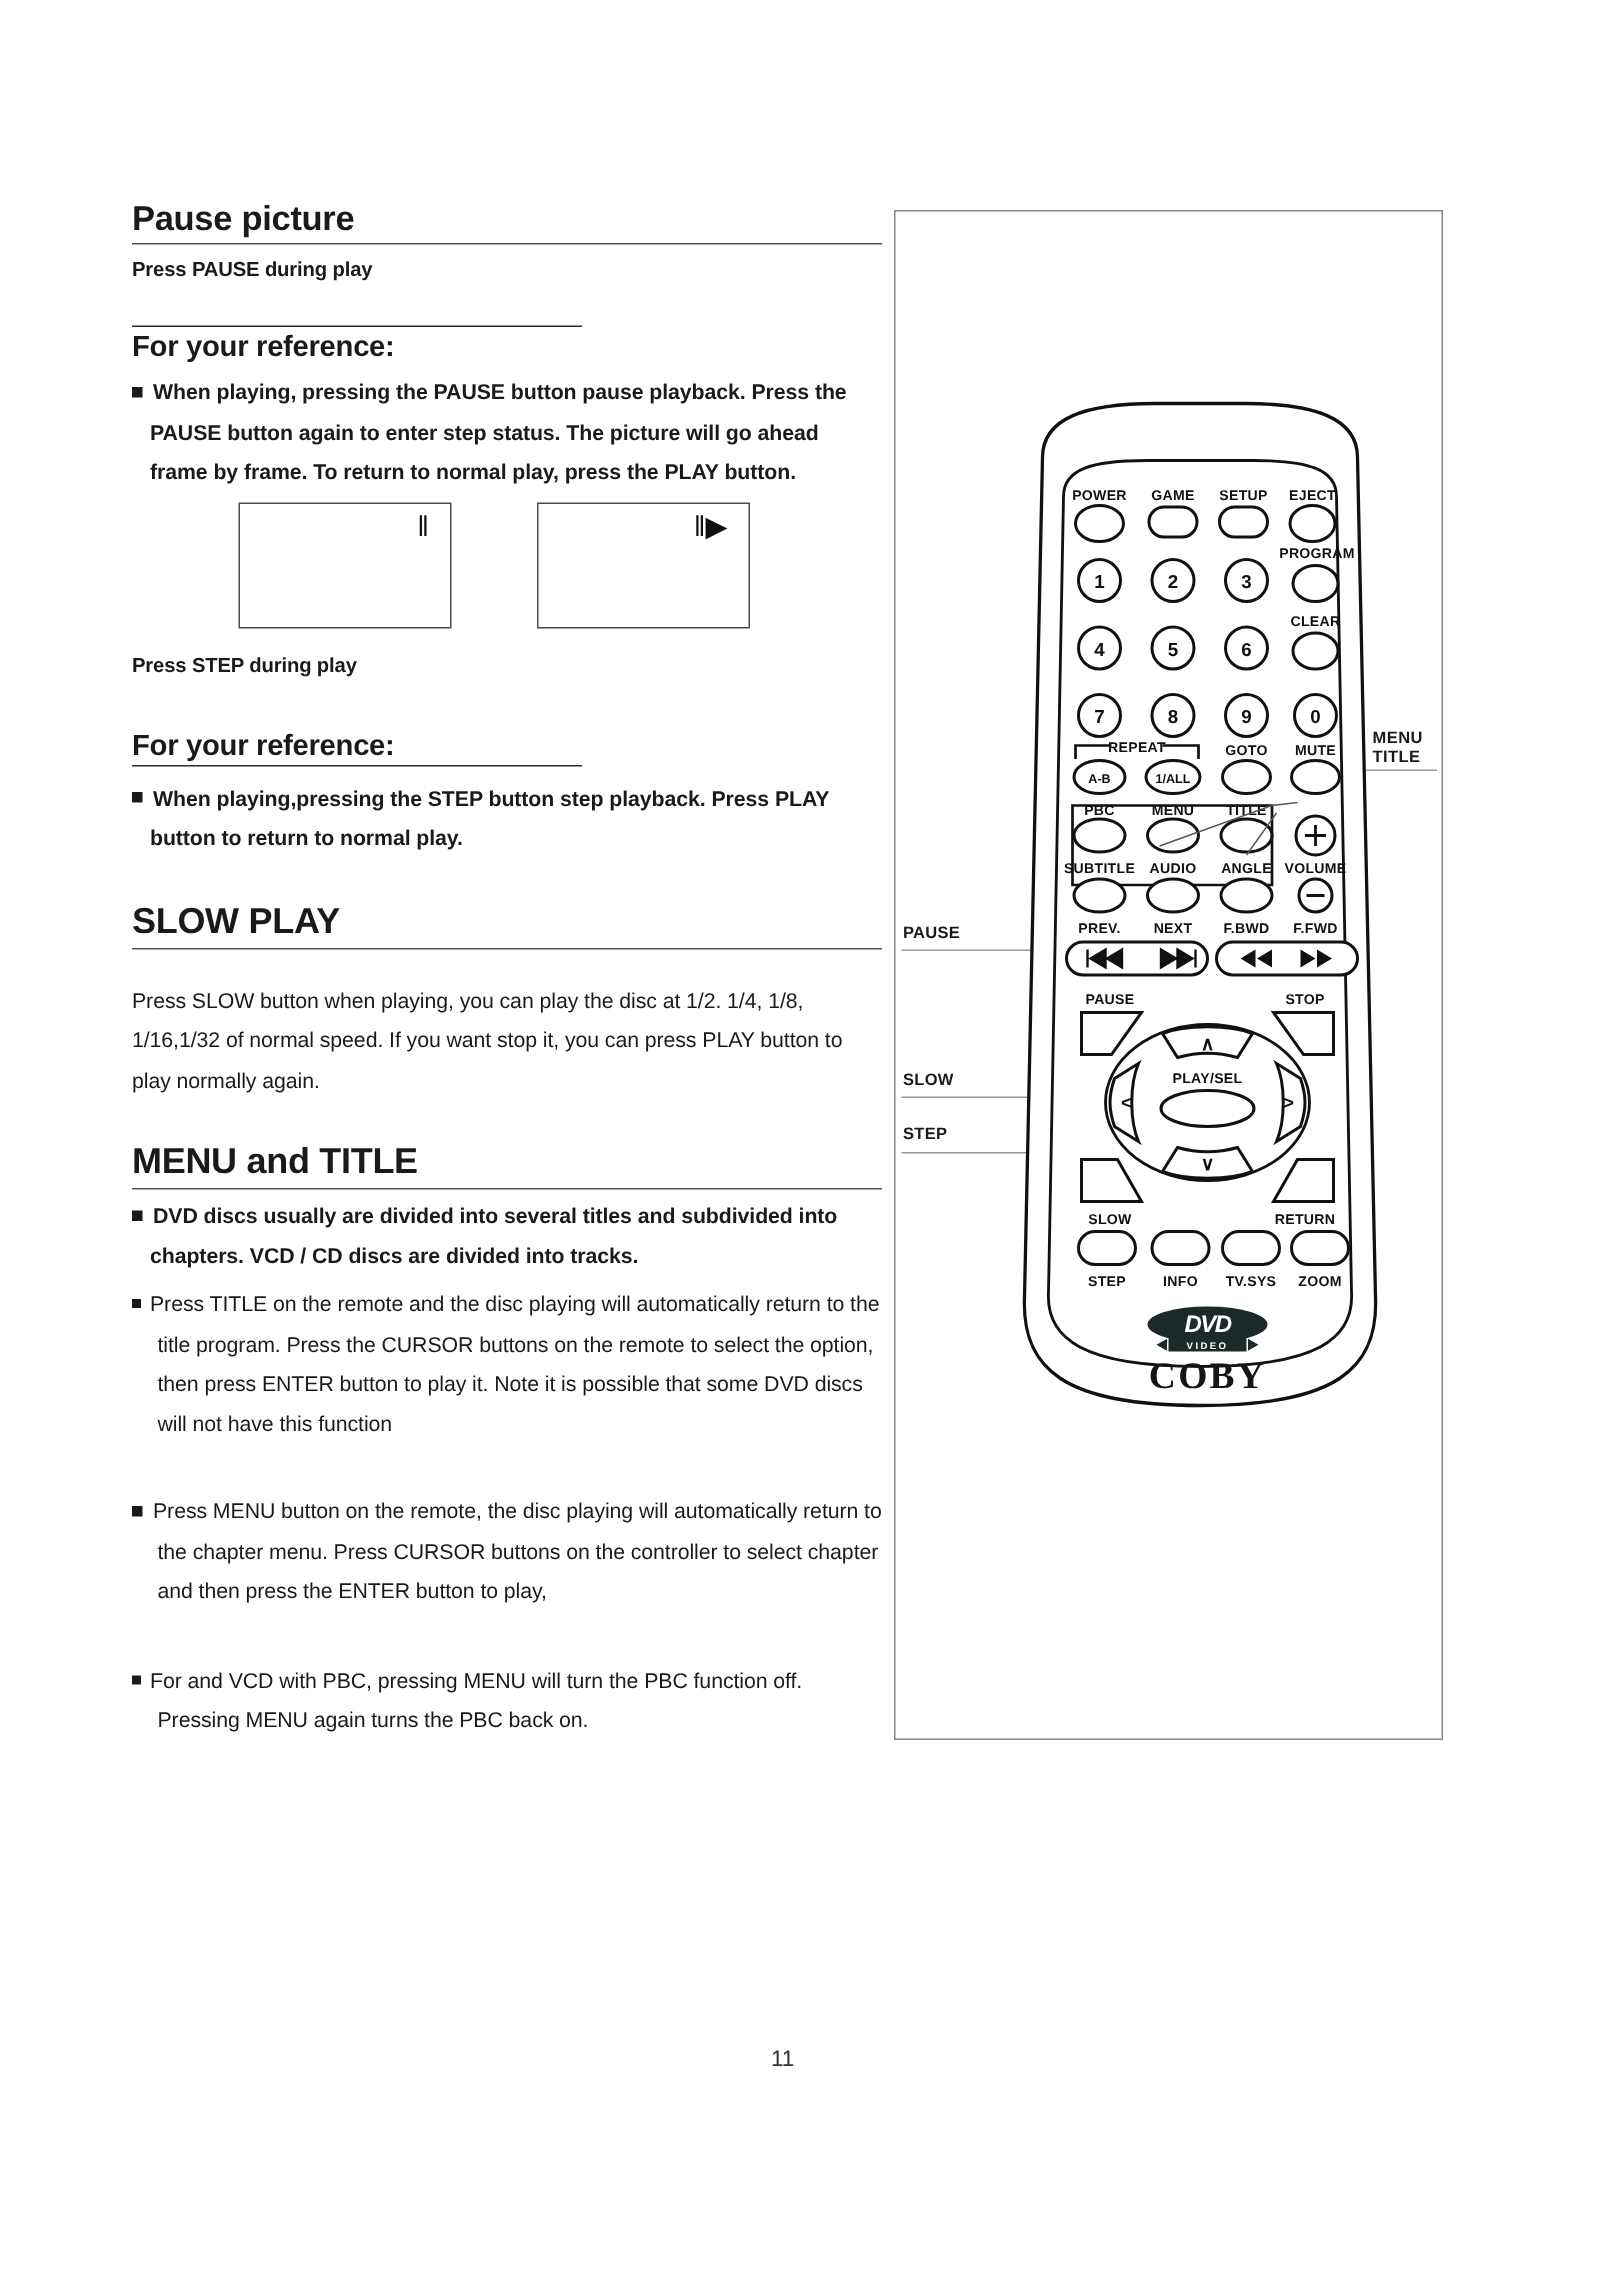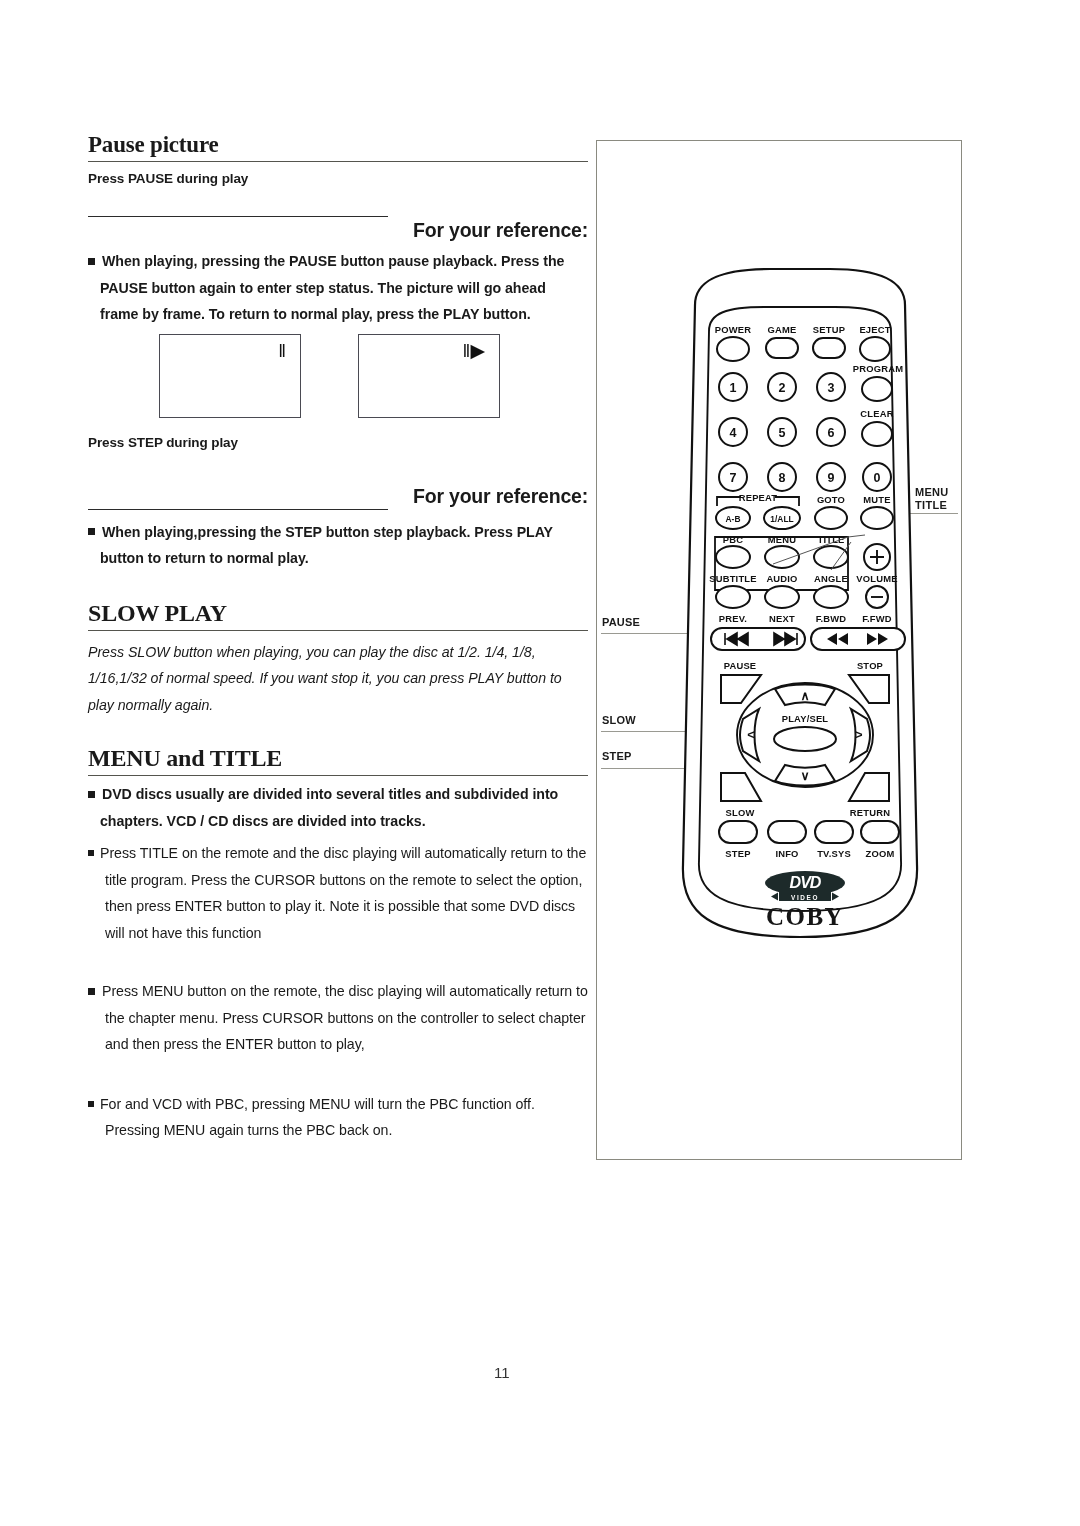--- a/index.html
+++ b/index.html
@@ -4,26 +4,26 @@
 <style>
   html,body{margin:0;padding:0;background:#fff;}
   body{width:1080px;height:1526px;position:relative;
        font-family:"Liberation Sans","DejaVu Sans",sans-serif;color:#1a1a1a;
        -webkit-font-smoothing:antialiased;}
 
   
   #text-col{position:absolute;left:88px;top:132px;width:500px;}
 
   .sec-h1{font-size:23px;font-weight:bold;letter-spacing:-.2px;
-          padding-bottom:3px;border-bottom:1.6px solid #55554e;margin:0;font-family:Liberation Serif, serif;}
+          padding-bottom:3px;border-bottom:1.6px solid #55554e;margin:0;}
   .sec-h1.wide{width:500px;}
   .sec-caption{font-size:13.5px;font-weight:bold;margin:9px 0 0 0;letter-spacing:-.1px;}
 
   .ref-over{margin-top:30px;width:300px;border-top:1.6px solid #2b2b2b;}
-  .ref-h{font-size:19.5px;font-weight:bold;margin:0;padding-top:2px;letter-spacing:-.2px;text-align:right;}
+  .ref-h{font-size:19.5px;font-weight:bold;margin:0;padding-top:2px;letter-spacing:-.2px;}
   .ref-under{width:300px;border-bottom:1.6px solid #2b2b2b;margin-top:1px;}
 
   .body-p{font-size:14.2px;line-height:26.5px;margin:6px 0 0 0;letter-spacing:-.05px;}
   .bullet{display:inline-block;width:7px;height:7px;background:#1a1a1a;
           vertical-align:middle;position:relative;top:-1px;margin-right:7px;}
   .bullet.sm{width:6px;height:6px;margin-right:6px;}
   .hang{padding-left:12px;text-indent:-12px;font-weight:bold;}
   .hang2{padding-left:17px;text-indent:-17px;}
 
   
@@ -38,21 +38,21 @@
          border:1.3px solid #8a8a80;box-sizing:border-box;background:#fff;}
 
   
   .callout{position:absolute;font-size:11px;font-weight:bold;color:#1a1a1a;letter-spacing:.2px;}
   .leader{position:absolute;height:0;border-top:1px solid #9a9a92;}
 
   .menu-title-label{position:absolute;right:2px;font-size:11px;font-weight:bold;
                     text-align:left;line-height:13px;letter-spacing:.3px;}
 
   
-  #pageno{position:absolute;left:494px;top:1364px;font-size:15px;color:#333;}
+  #pageno{position:absolute;left:514px;top:1364px;font-size:15px;color:#333;}
 </style>
 </head>
 <body>
 
 <div id="text-col">
 
   <h2 class="sec-h1 wide">Pause picture</h2>
   <p class="sec-caption">Press PAUSE during play</p>
 
   <div class="ref-over"></div>
@@ -70,21 +70,21 @@
   </div>
 
   <p class="sec-caption">Press STEP during play</p>
 
   <p class="ref-h" style="margin-top:33px;">For your reference:</p>
   <div class="ref-under"></div>
 
   <p class="body-p hang" style="margin-top:9px;"><span class="bullet"></span><span>When playing,pressing the STEP button step playback. Press PLAY button to return to normal play.</span></p>
 
   <h2 class="sec-h1 wide" style="margin-top:28px;font-size:24px;">SLOW PLAY</h2>
-  <p class="body-p" style="margin-top:8px;font-style:italic;">Press SLOW button when playing, you can play the disc at 1/2. 1/4, 1/8, 1/16,1/32 of normal speed. If you want stop it, you can press PLAY button to play normally again.</p>
+  <p class="body-p" style="margin-top:22px;">Press SLOW button when playing, you can play the disc at 1/2. 1/4, 1/8, 1/16,1/32 of normal speed. If you want stop it, you can press PLAY button to play normally again.</p>
 
   <h2 class="sec-h1 wide" style="margin-top:27px;font-size:24px;">MENU and TITLE</h2>
 
   <p class="body-p hang" style="margin-top:5px;"><span class="bullet"></span><span>DVD discs usually are divided into several titles and subdivided into chapters. VCD / CD discs are divided into tracks.</span></p>
 
   <p class="body-p hang2" style=""><span class="bullet sm"></span><span>Press TITLE on the remote and the disc playing will automatically return to the title program. Press the CURSOR buttons on the remote to select the option, then press ENTER button to play it. Note it is possible that some DVD discs will not have this function</span></p>
 
   <p class="body-p hang2" style="margin-top:32px;"><span class="bullet"></span><span>Press MENU button on the remote, the disc playing will automatically return to the chapter menu. Press CURSOR buttons on the controller to select chapter and then press the ENTER button to play,</span></p>
 
   <p class="body-p hang2" style="margin-top:33px;"><span class="bullet sm"></span><span>For and VCD with PBC, pressing MENU will turn the PBC function off. Pressing MENU again turns the PBC back on.</span></p>

